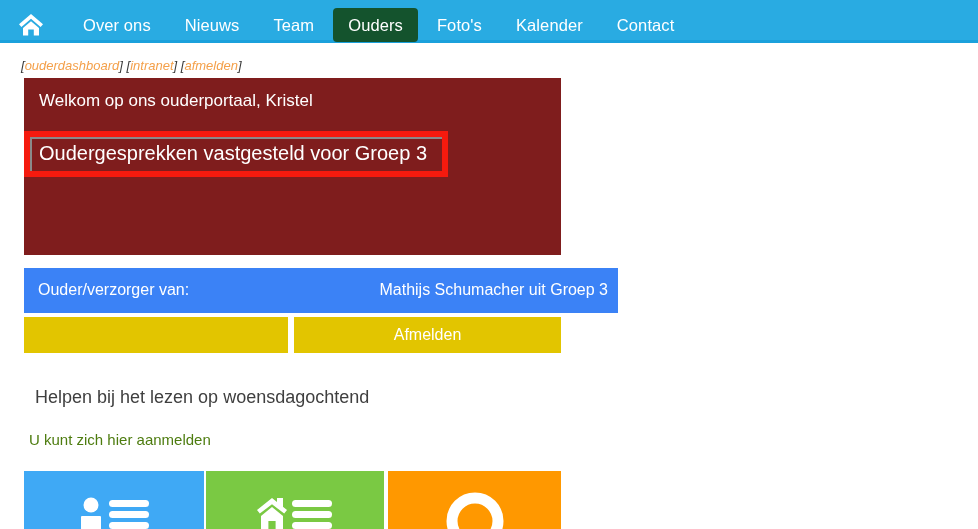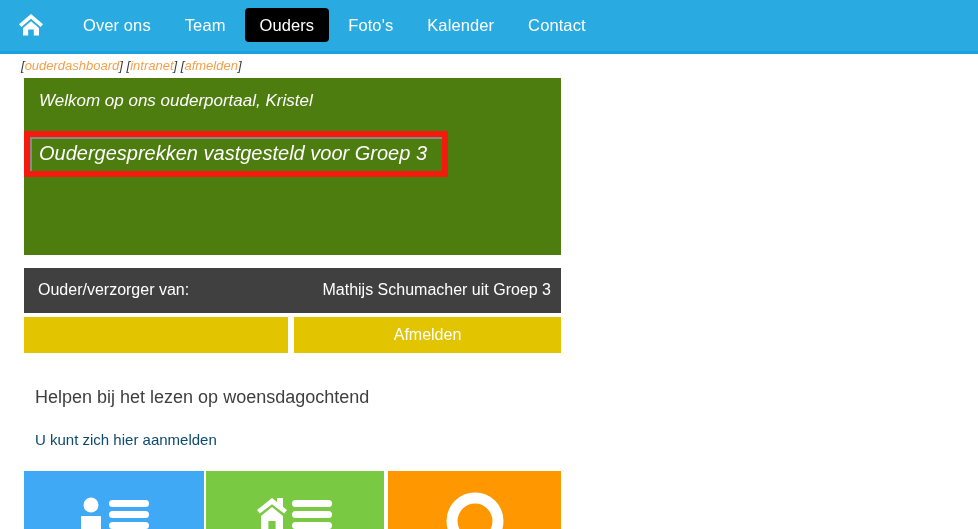--- a/index.html
+++ b/index.html
@@ -13,21 +13,21 @@
     background: #ffffff;
     font-family: "Liberation Sans", sans-serif;
     -webkit-font-smoothing: antialiased;
   }
 
   
   .navbar {
     position: absolute;
     left: 0; top: 0;
     width: 978px;
-    height: 54px;
+    height: 43px;
     background: #29ABE2;
     border-bottom: 3px solid #1BA1DC;
     box-sizing: border-box;
   }
   .nav-inner {
     display: flex;
     align-items: center;
     height: 50px;
     padding-left: 10px;
   }
@@ -45,21 +45,21 @@
     font-size: 16.5px;
     line-height: 1;
     padding: 9px 15px;
     margin: 0 2px;
     border-radius: 4px;
     white-space: nowrap;
     cursor: pointer;
     letter-spacing: .1px;
   }
   .nav-item.active {
-    background: #000000;
+    background: #14532d;
   }
 
   
   .breadcrumb {
     position: absolute;
     left: 21px;
     top: 57px;
     font-size: 13px;
     color: #3a3a3a;
     line-height: 17px;
@@ -78,23 +78,22 @@
     left: 24px;
     top: 78px;
     width: 537px;
   }
 
   
   .welcome-panel {
     position: relative;
     width: 537px;
     height: 177px;
-    background: #4d7c0f;
-    box-sizing: border-box;
-    font-style: italic;
+    background: #7f1d1d;
+    box-sizing: border-box;
   }
   .welcome-title {
     position: absolute;
     left: 15px;
     top: 12px;
     color: #ffffff;
     font-size: 17px;
     line-height: 22px;
     white-space: nowrap;
   }
@@ -123,23 +122,23 @@
     font-size: 20px;
     line-height: 22px;
     white-space: nowrap;
     cursor: pointer;
   }
 
   
   .parent-bar {
     position: relative;
     margin-top: 13px;
-    width: 537px;
+    width: 594px;
     height: 45px;
-    background: #404040;
+    background: #3b82f6;
     color: #ffffff;
     font-size: 16px;
   }
   .parent-label {
     position: absolute;
     left: 14px;
     top: 13px;
     white-space: nowrap;
   }
   .parent-value {
@@ -175,23 +174,23 @@
   .body-text {
     margin-top: 34px;
     margin-left: 11px;
     font-size: 18px;
     color: #3f3f3f;
     line-height: 21px;
     white-space: nowrap;
   }
   .body-link {
     margin-top: 21px;
-    margin-left: 11px;
+    margin-left: 5px;
     font-size: 15px;
-    color: #0c4a6e;
+    color: #4d7c0f;
     line-height: 21px;
     white-space: nowrap;
     cursor: pointer;
   }
 
   
   .tiles {
     position: absolute;
     left: 24px;
     top: 471px;
@@ -225,20 +224,21 @@
     <div class="home-link">
       <span>
         <svg width="26" height="24" viewBox="0 0 26 24" aria-hidden="true">
           <path d="M13 1 L25 11.2 L22.6 13.9 L13 5.8 L3.4 13.9 L1 11.2 Z" fill="#ffffff"></path>
           <path d="M13 8.2 L21 15.1 L21 22.6 L15.8 22.6 L15.8 16.6 L10.2 16.6 L10.2 22.6 L5 22.6 L5 15.1 Z" fill="#ffffff"></path>
         </svg>
       </span>
     </div>
 
     <div class="nav-item">Over ons</div>
+    <div class="nav-item">Nieuws</div>
     <div class="nav-item">Team</div>
     <div class="nav-item active">Ouders</div>
     <div class="nav-item">Foto's</div>
     <div class="nav-item">Kalender</div>
     <div class="nav-item">Contact</div>
 
   </div>
 </div>
 
 <div class="breadcrumb"><span class="brk">[</span><span class="lnk">ouderdashboard</span><span class="brk">]</span><span class="brk"> </span><span class="brk">[</span><span class="lnk">intranet</span><span class="brk">]</span><span class="brk"> </span><span class="brk">[</span><span class="lnk">afmelden</span><span class="brk">]</span></div>

